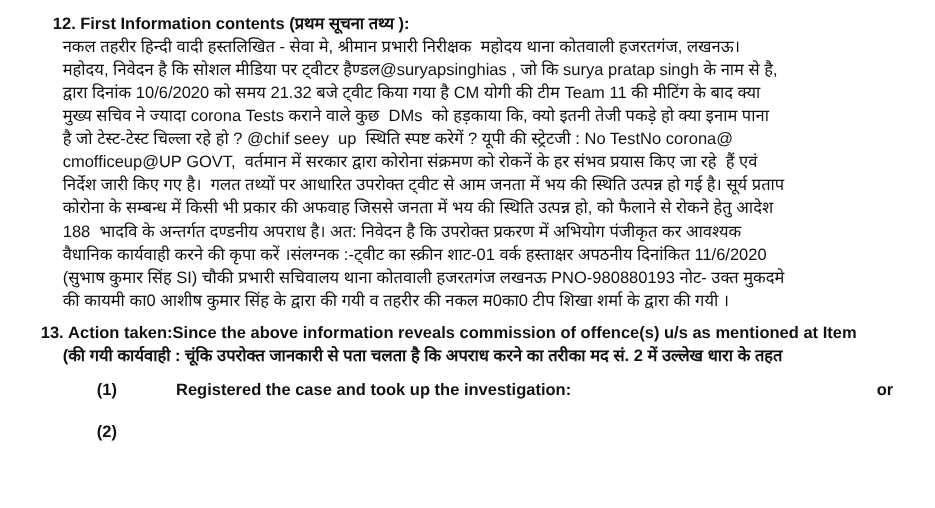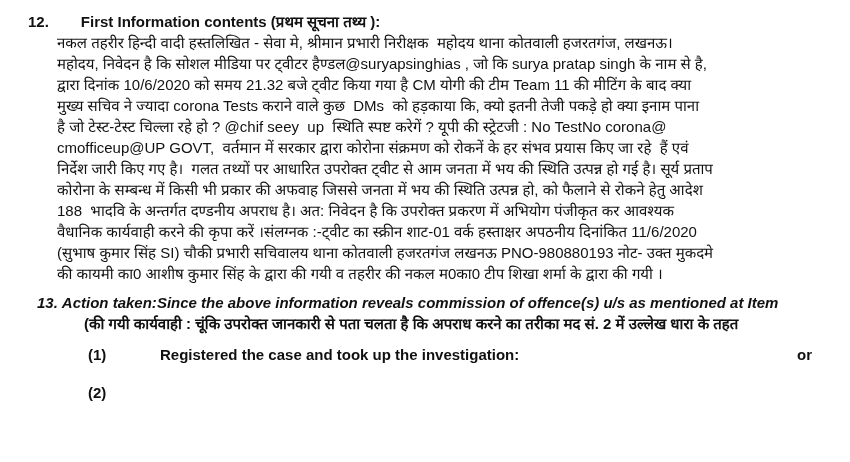--- a/index.html
+++ b/index.html
@@ -12,30 +12,30 @@
     font-family:"Liberation Sans","DejaVu Sans",sans-serif;
     font-size:15px;
     line-height:21px;
     overflow:hidden;
     padding-top:11px;
   }
   .bold { font-weight:bold; }
   .nowrap { white-space:pre; }
 
   
-  .h12row { display:flex; margin-left:28px; white-space:pre;gap:28px; }
+  .h12row { display:flex; margin-left:48px; white-space:pre; }
   .h12row .num { margin-right:4px; }
   .body12 { margin-left:57px; }
   .body12 .line { white-space:pre; height:21px; }
 
   
-  .h13row { display:flex; margin-left:37px; margin-top:8px; white-space:pre;font-style:italic; }
+  .h13row { display:flex; margin-left:37px; margin-top:8px; white-space:pre; }
   .h13row .num { margin-right:4px; }
   .h13row .title { }
-  .subtitle { margin-left:84px; white-space:pre; }
+  .subtitle { margin-left:57px; white-space:pre; }
 
   .subitem { display:flex; margin-left:88px; white-space:pre; }
   .subitem .snum { width:32px; flex:0 0 32px; }
   .subitem .scontent { flex:1; }
 
   .s1 { margin-top:10px; width:724px; }
   .s1 .scontent { display:flex; justify-content:space-between;margin-left:40px; }
 
   .s2 { margin-top:17px; }
 </style>

